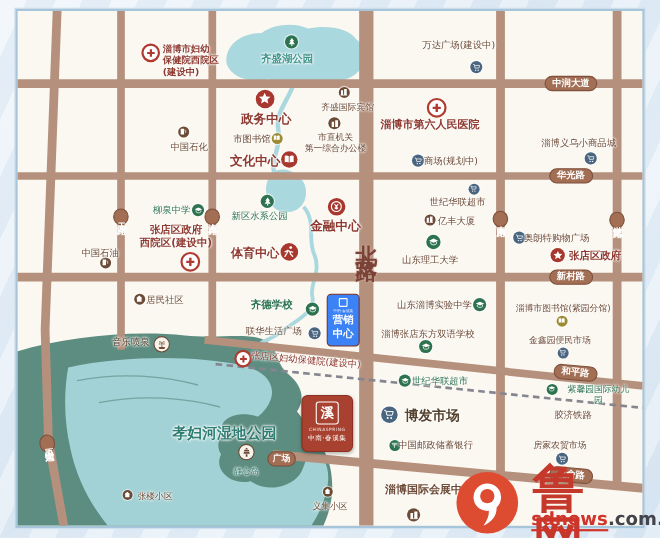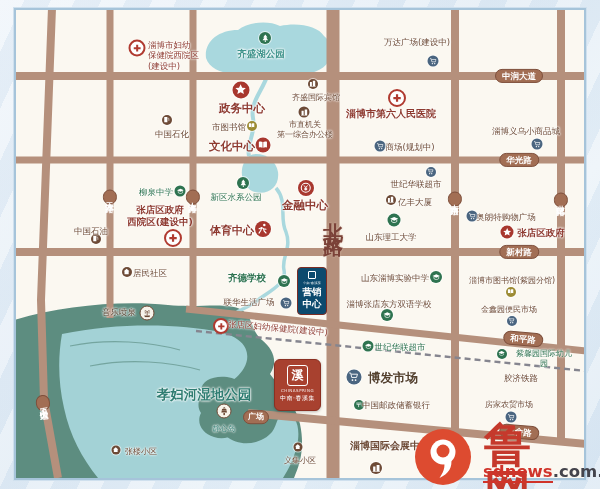--- a/index.html
+++ b/index.html
@@ -10,30 +10,30 @@
     background:repeating-linear-gradient(115deg,rgba(255,255,255,.30) 0 22px,rgba(203,221,238,.25) 22px 46px);}
   #frame{position:absolute;left:14px;top:8px;width:568px;height:468px;
     border:2px solid #a6c4da;background:#fbf8f1;overflow:hidden;box-shadow:0 0 0 1px #cfe0ee;}
   #scenery,#layer{position:absolute;left:-16px;top:-10px;width:600px;height:489px;}
   .pill{position:absolute;background:#a26e54;border:1px solid #7e4f3b;color:#fff;
     font-size:8.5px;font-weight:bold;padding:1px 6px;border-radius:8px;white-space:nowrap;line-height:1.2;}
   .pill.vert{writing-mode:vertical-rl;padding:5px 1px;letter-spacing:1px;border-radius:7px;}
   .pill.small{font-size:8px;padding:1px 4px;}
   .lbl{position:absolute;white-space:pre-line;text-align:center;line-height:1.22;
     text-shadow:0 0 2px #fff,0 0 2px #fff,0 0 3px #fff;}
-  .lbl.left{text-align:left;}
+  .lbl.left{text-align:left;font-weight:bold;}
   .icn{position:absolute;border-radius:50%;color:#fff;display:flex;align-items:center;justify-content:center;
     box-shadow:0 0 0 1px rgba(255,255,255,.6);}
   .icn svg{width:72%;height:72%;display:block;}
   .icn.ring{background:#fff;border:2px solid #b03a30;color:#b03a30;box-shadow:none;}
   .icn.wb{background:#f7f3ea;border:1px solid #6d4a36;color:#6d4a36;box-shadow:none;}
   #big-road{position:absolute;left:334px;top:207px;transform:translateX(-50%);
     writing-mode:vertical-rl;font-size:20px;font-weight:800;color:#7b4238;letter-spacing:7px;
     text-shadow:0 0 2px #d9bfae;}
-  #sales-box{position:absolute;left:297px;top:267px;width:28px;height:46px;background:#0c4a6e;
+  #sales-box{position:absolute;left:297px;top:267px;width:28px;height:46px;background:#3b82f6;
     border:1px solid #7c2d24;border-radius:4px;color:#fff;text-align:center;overflow:hidden;}
   #sales-box .mini-seal{width:6px;height:6px;border:1px solid #fff;margin:3px auto 1px;border-radius:1px;}
   #sales-box .brand{font-size:4px;transform:scale(.85);opacity:.85;white-space:nowrap;}
   #sales-box .big{font-size:9.5px;font-weight:bold;line-height:1.18;margin-top:1px;}
   #logo-box{position:absolute;left:274px;top:359px;width:45px;height:50px;background:#a8412f;
     border:1px solid #8a2f21;border-radius:6px;color:#fff;text-align:center;overflow:hidden;
     box-shadow:0 1px 3px rgba(0,0,0,.25);}
   #logo-box .seal{width:19px;height:19px;border:1.5px solid #fff;border-radius:3px;margin:5px auto 2px;
     font-size:12px;line-height:19px;font-weight:bold;}
   #logo-box .en{font-size:4px;letter-spacing:.5px;opacity:.9;}

